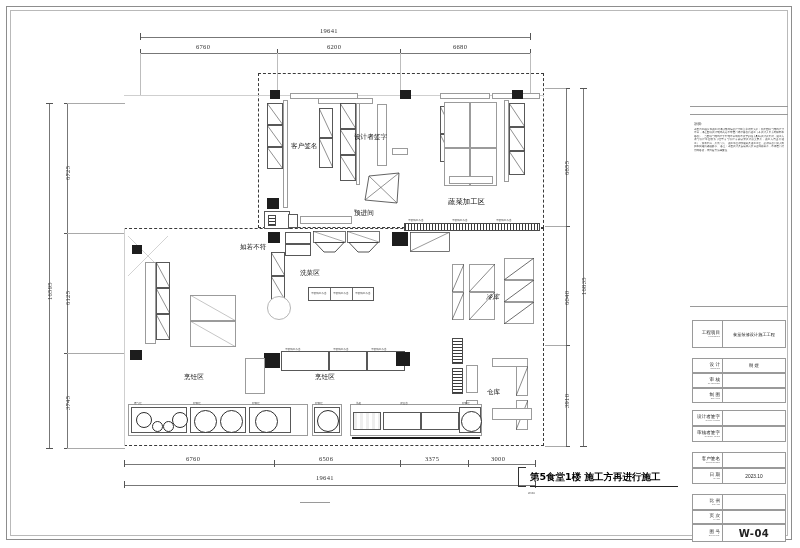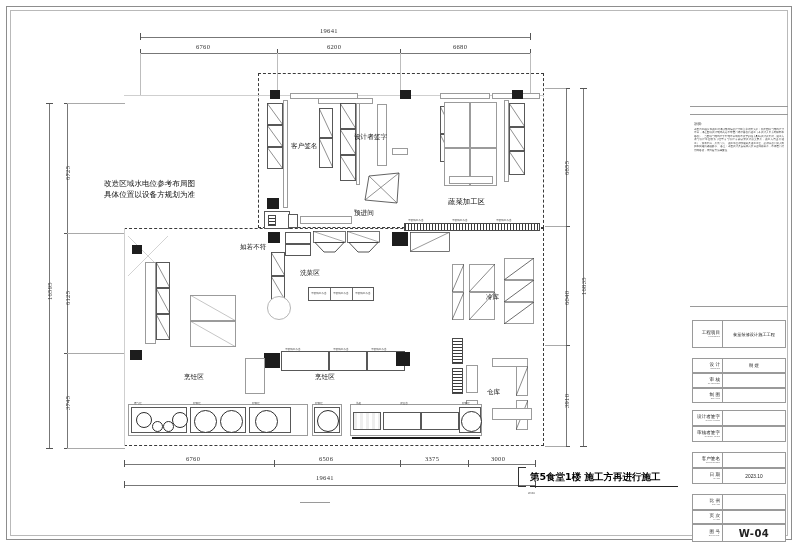--- a/index.html
+++ b/index.html
@@ -451,25 +451,23 @@
   <div class="boxl" style="left:492px;top:408px;width:40px;height:12px;"></div>
 
   <div class="rlabel" style="left:291px;top:142px;">客户签名</div>
   <div class="rlabel" style="left:354px;top:133px;">设计者签字</div>
   <div class="rlabel big" style="left:448px;top:197px;">蔬菜加工区</div>
   <div class="rlabel" style="left:354px;top:209px;">预进间</div>
   <div class="rlabel" style="left:240px;top:243px;">如若不符</div>
   <div class="rlabel" style="left:300px;top:269px;">洗菜区</div>
   <div class="rlabel" style="left:184px;top:373px;">烹饪区</div>
   <div class="rlabel" style="left:315px;top:373px;">烹饪区</div>
-  <div class="rlabel" style="left:486px;top:293px;">冷库</div>
+  <div class="rlabel" style="left:486px;top:293px;font-style:italic;">冷库</div>
   <div class="rlabel" style="left:487px;top:388px;">仓库</div>
 
-  <div class="note" style="left:104px;top:178px;">改造区域水电位参考布局图
-具体位置以设备方规划为准</div>
   <div class="ln hl" style="left:300px;top:502px;width:30px;background:#9a9a9a;"></div>
 
   <div class="titlebracket" style="left:518px;top:467px;width:8px;height:20px;"></div>
   <div class="plantitle" style="left:530px;top:471px;">第5食堂1楼  施工方再进行施工</div>
   <div class="titleunder" style="left:530px;top:486px;width:148px;"></div>
   <div class="micro" style="left:528px;top:492px;">W-04</div>
 
   <div id="tblock">
 
 

